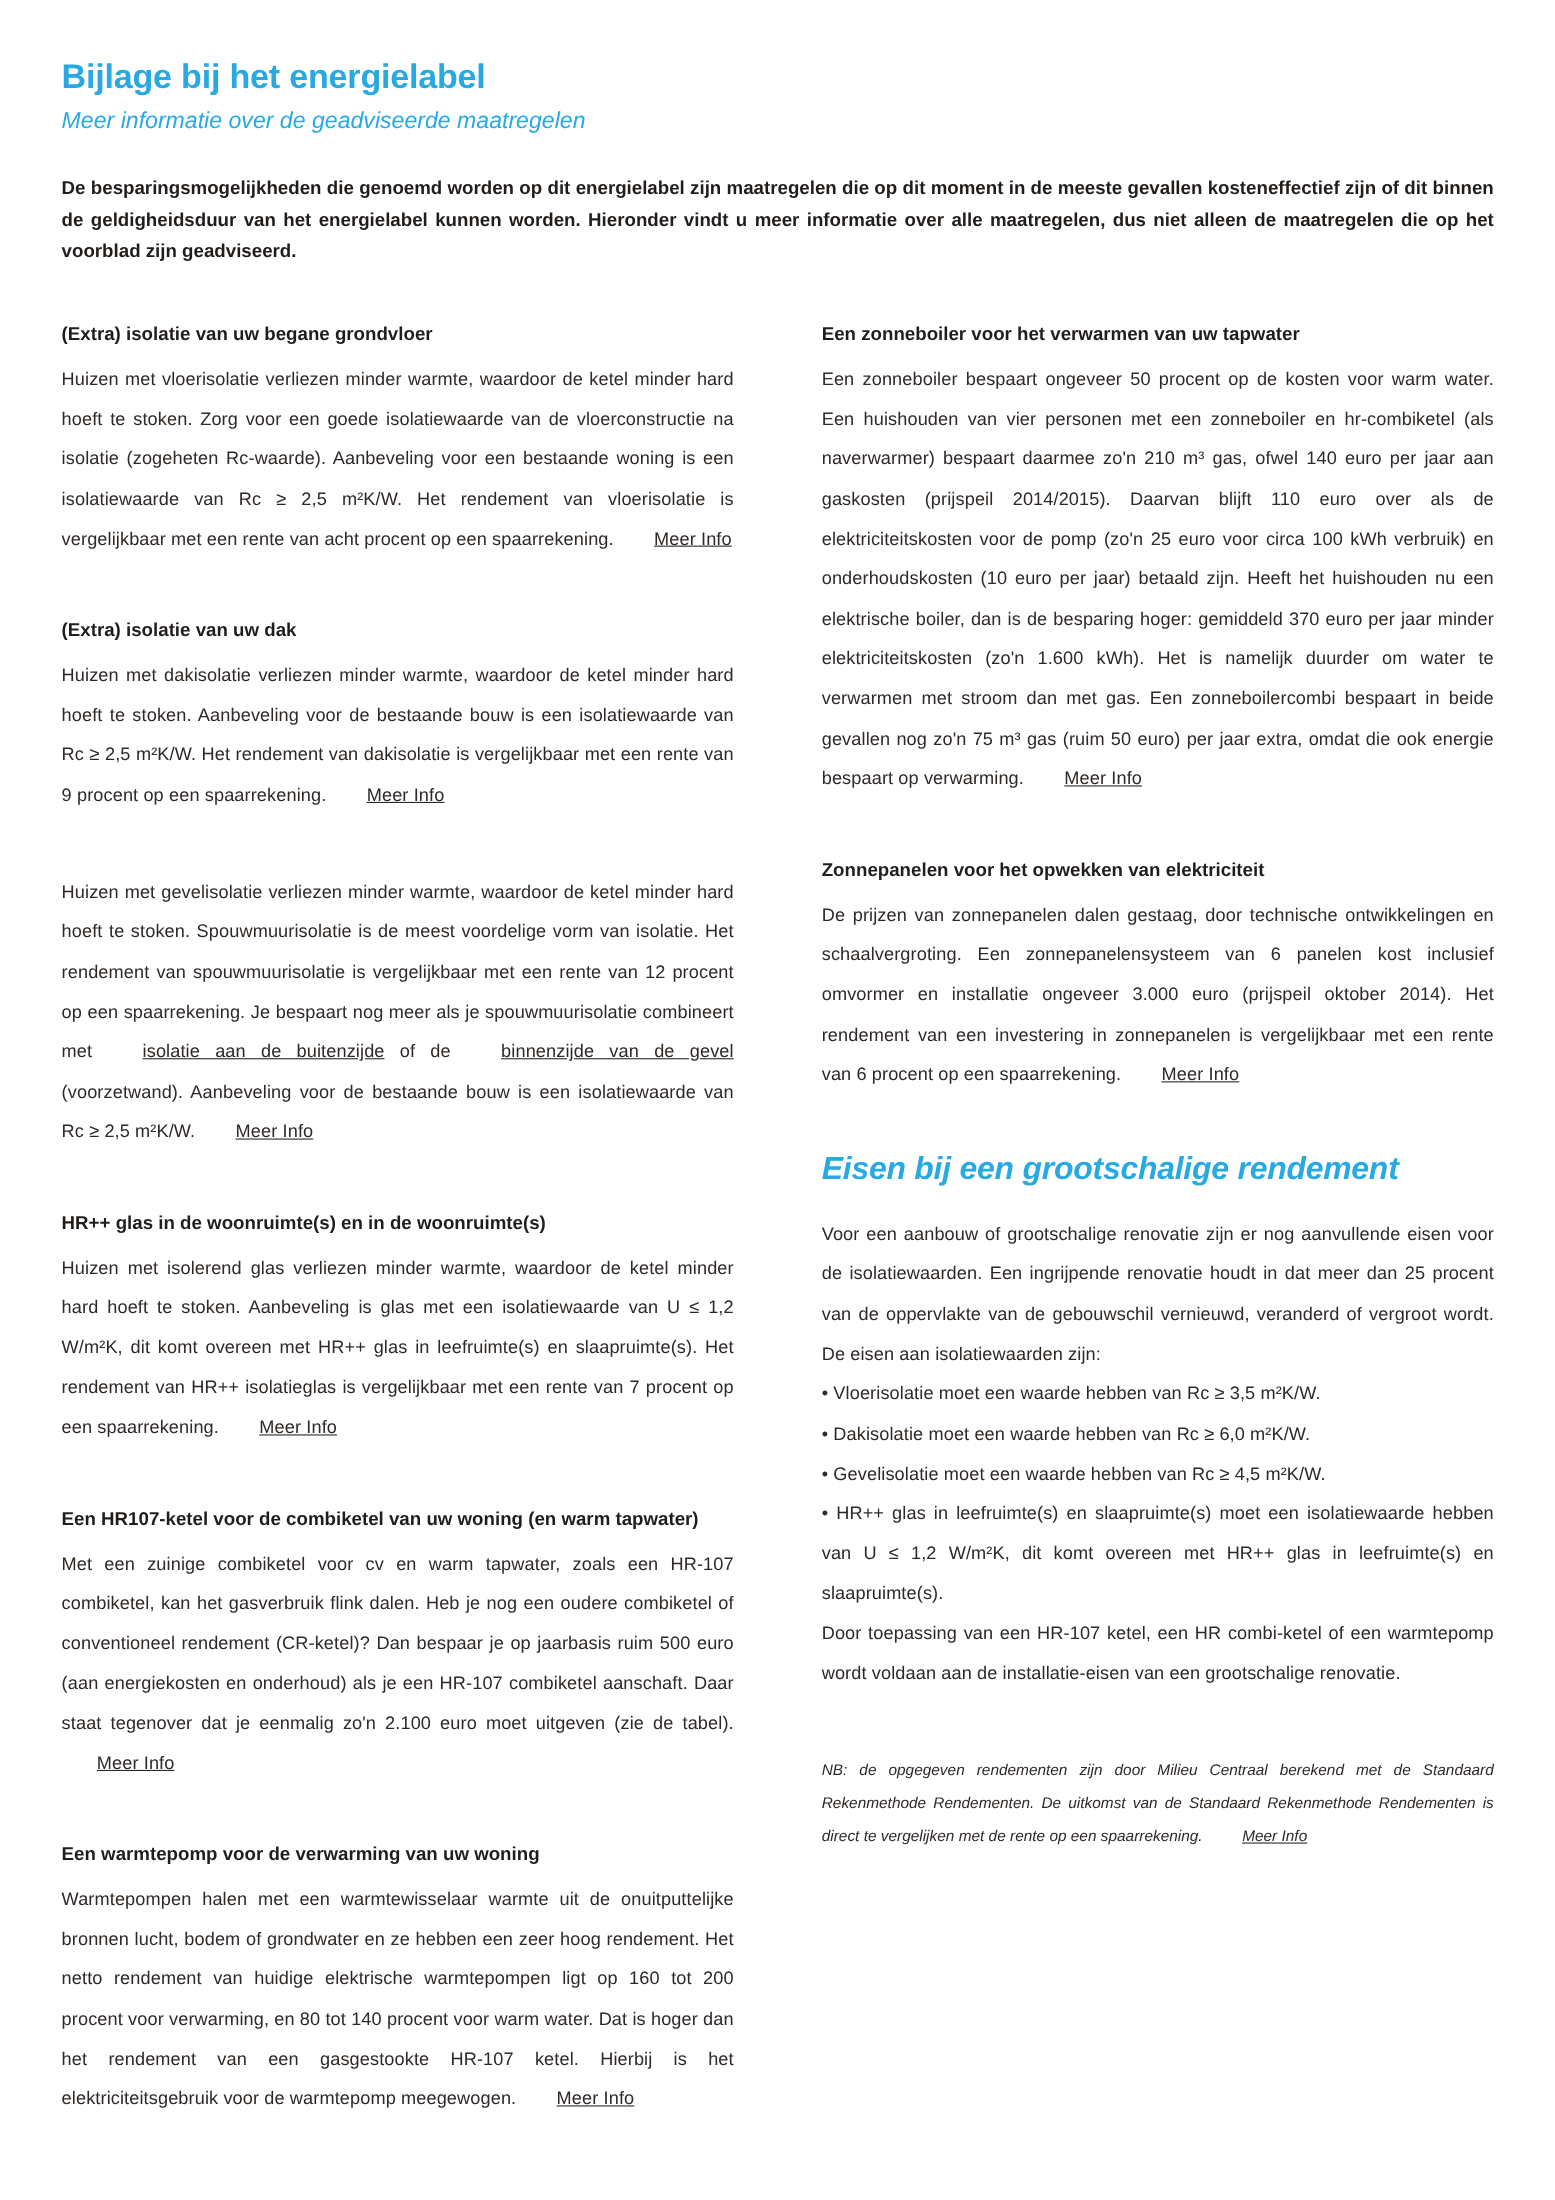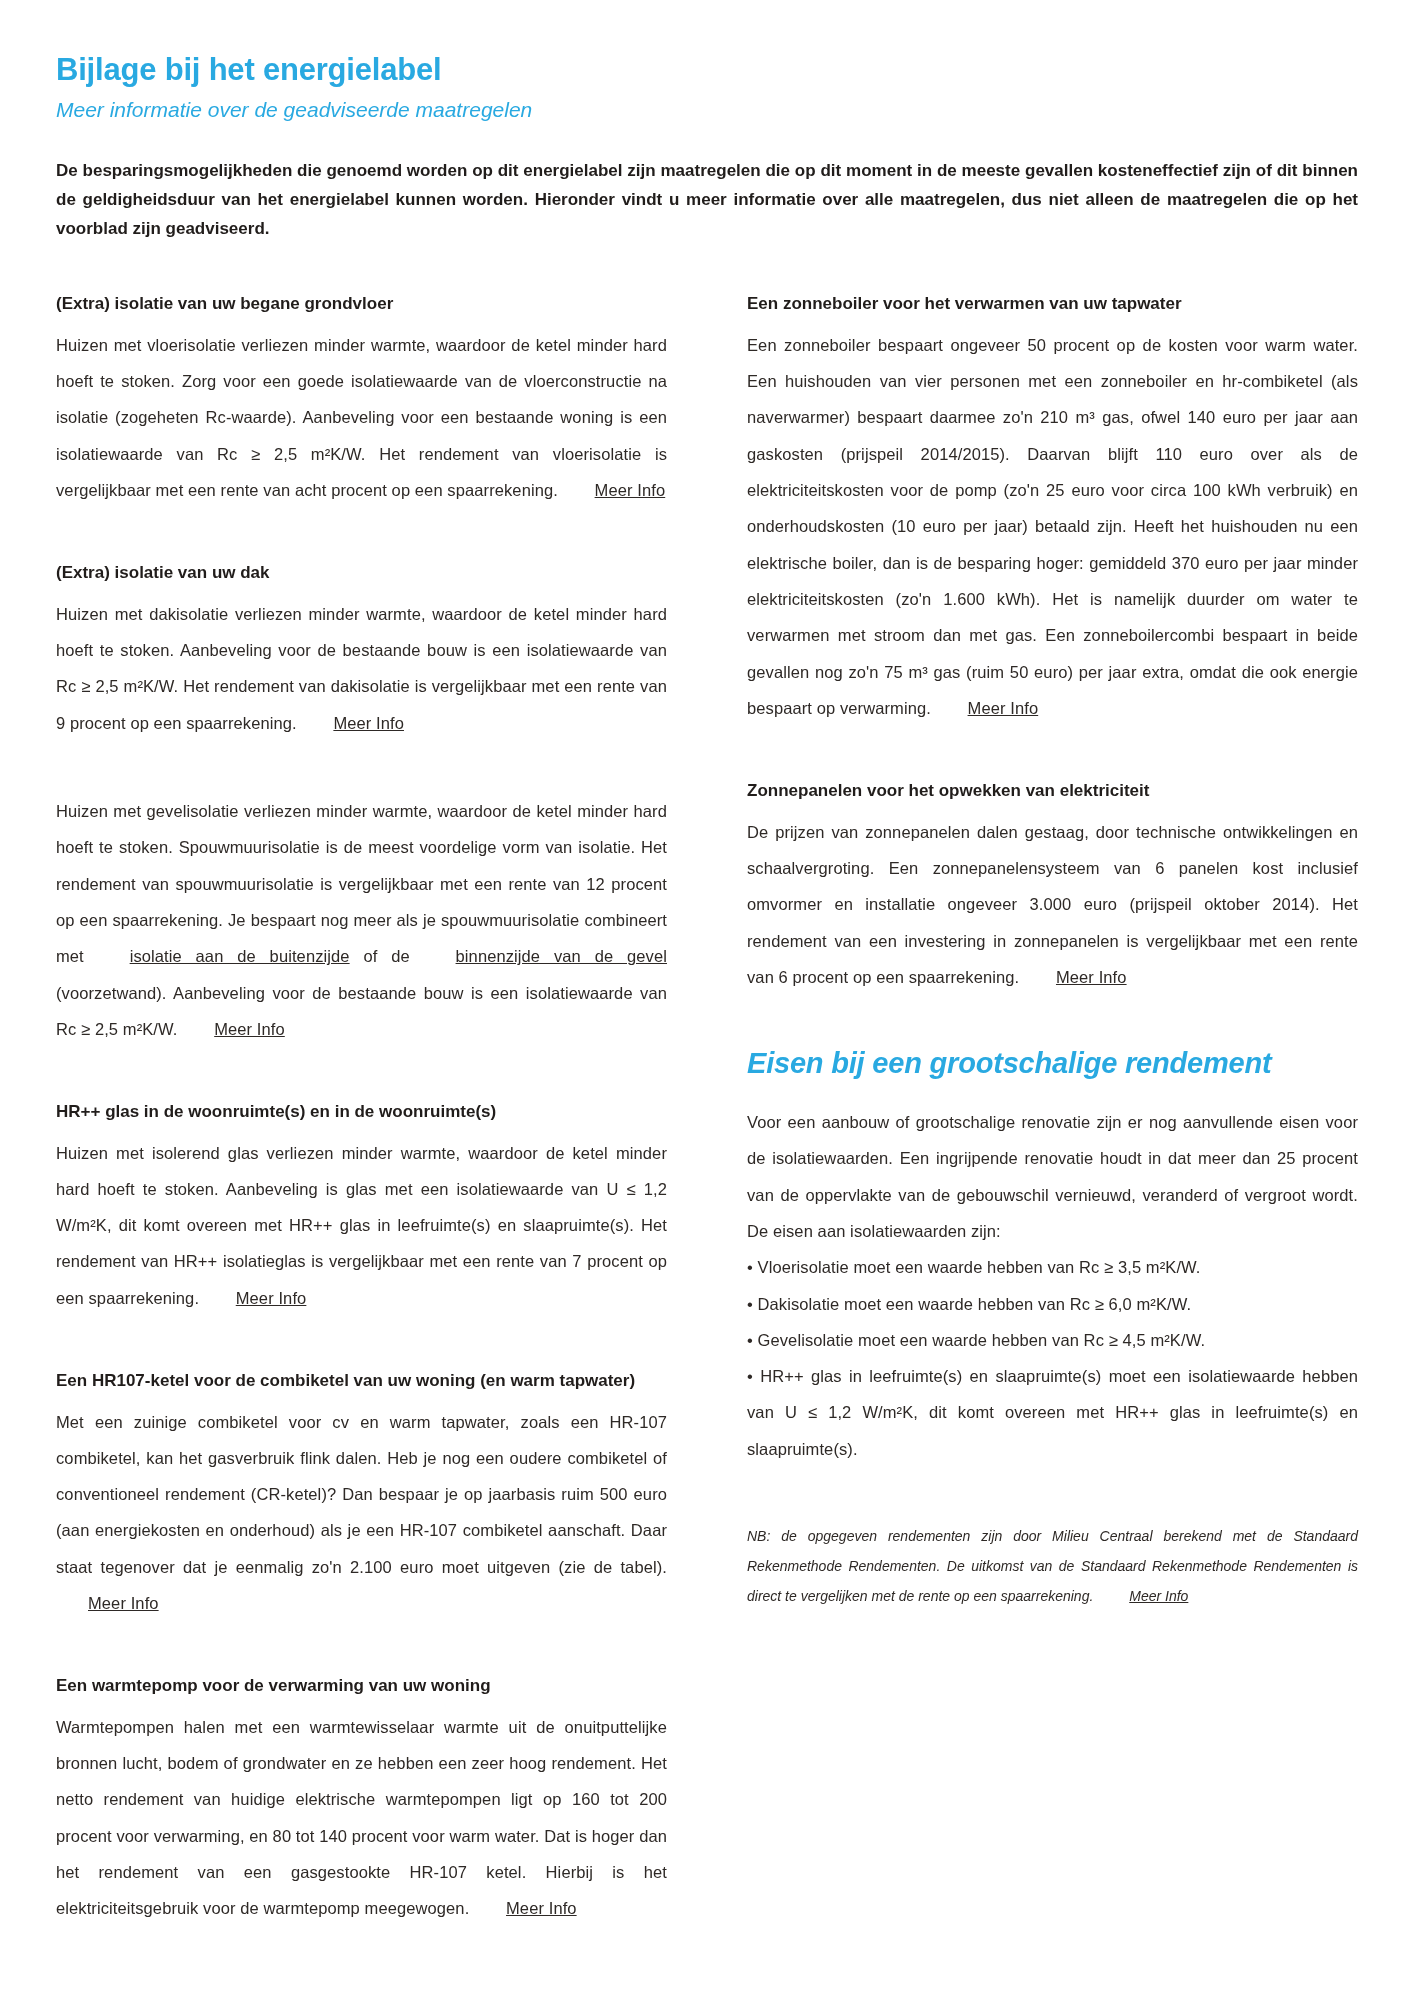--- a/index.html
+++ b/index.html
@@ -94,16 +94,17 @@
         <section class="section">
           <h3 class="sec-h">Zonnepanelen voor het opwekken van elektriciteit</h3>
           <p class="body"><span>De prijzen van zonnepanelen dalen gestaag, door technische ontwikkelingen en schaalvergroting. Een zonnepanelensysteem van 6 panelen kost inclusief omvormer en installatie ongeveer 3.000 euro (prijspeil oktober 2014). Het rendement van een investering in zonnepanelen is vergelijkbaar met een rente van 6 procent op een spaarrekening. </span><a class="link">Meer Info</a></p>
         </section>
         <h2 class="big-h">Eisen bij een grootschalige rendement</h2>
         <p class="body"><span>Voor een aanbouw of grootschalige renovatie zijn er nog aanvullende eisen voor de isolatiewaarden. Een ingrijpende renovatie houdt in dat meer dan 25 procent van de oppervlakte van de gebouwschil vernieuwd, veranderd of vergroot wordt. De eisen aan isolatiewaarden zijn:</span></p>
         <p class="body bullet"><span>Vloerisolatie moet een waarde hebben van Rc ≥ 3,5 m²K/W.</span></p>
         <p class="body bullet"><span>Dakisolatie moet een waarde hebben van Rc ≥ 6,0 m²K/W.</span></p>
         <p class="body bullet"><span>Gevelisolatie moet een waarde hebben van Rc ≥ 4,5 m²K/W.</span></p>
         <p class="body bullet"><span>HR++ glas in leefruimte(s) en slaapruimte(s) moet een isolatiewaarde hebben van U ≤ 1,2 W/m²K, dit komt overeen met HR++ glas in leefruimte(s) en slaapruimte(s).</span></p>
+        <p class="body"><span>Door toepassing van een HR-107 ketel, een HR combi-ketel of een warmtepomp wordt voldaan aan de installatie-eisen van een grootschalige renovatie.</span></p>
         <p class="footnote"><span>NB: de opgegeven rendementen zijn door Milieu Centraal berekend met de Standaard Rekenmethode Rendementen. De uitkomst van de Standaard Rekenmethode Rendementen is direct te vergelijken met de rente op een spaarrekening. </span><a class="link">Meer Info</a></p>
       </div>
   </div>
 </div>
 
 </body></html>

